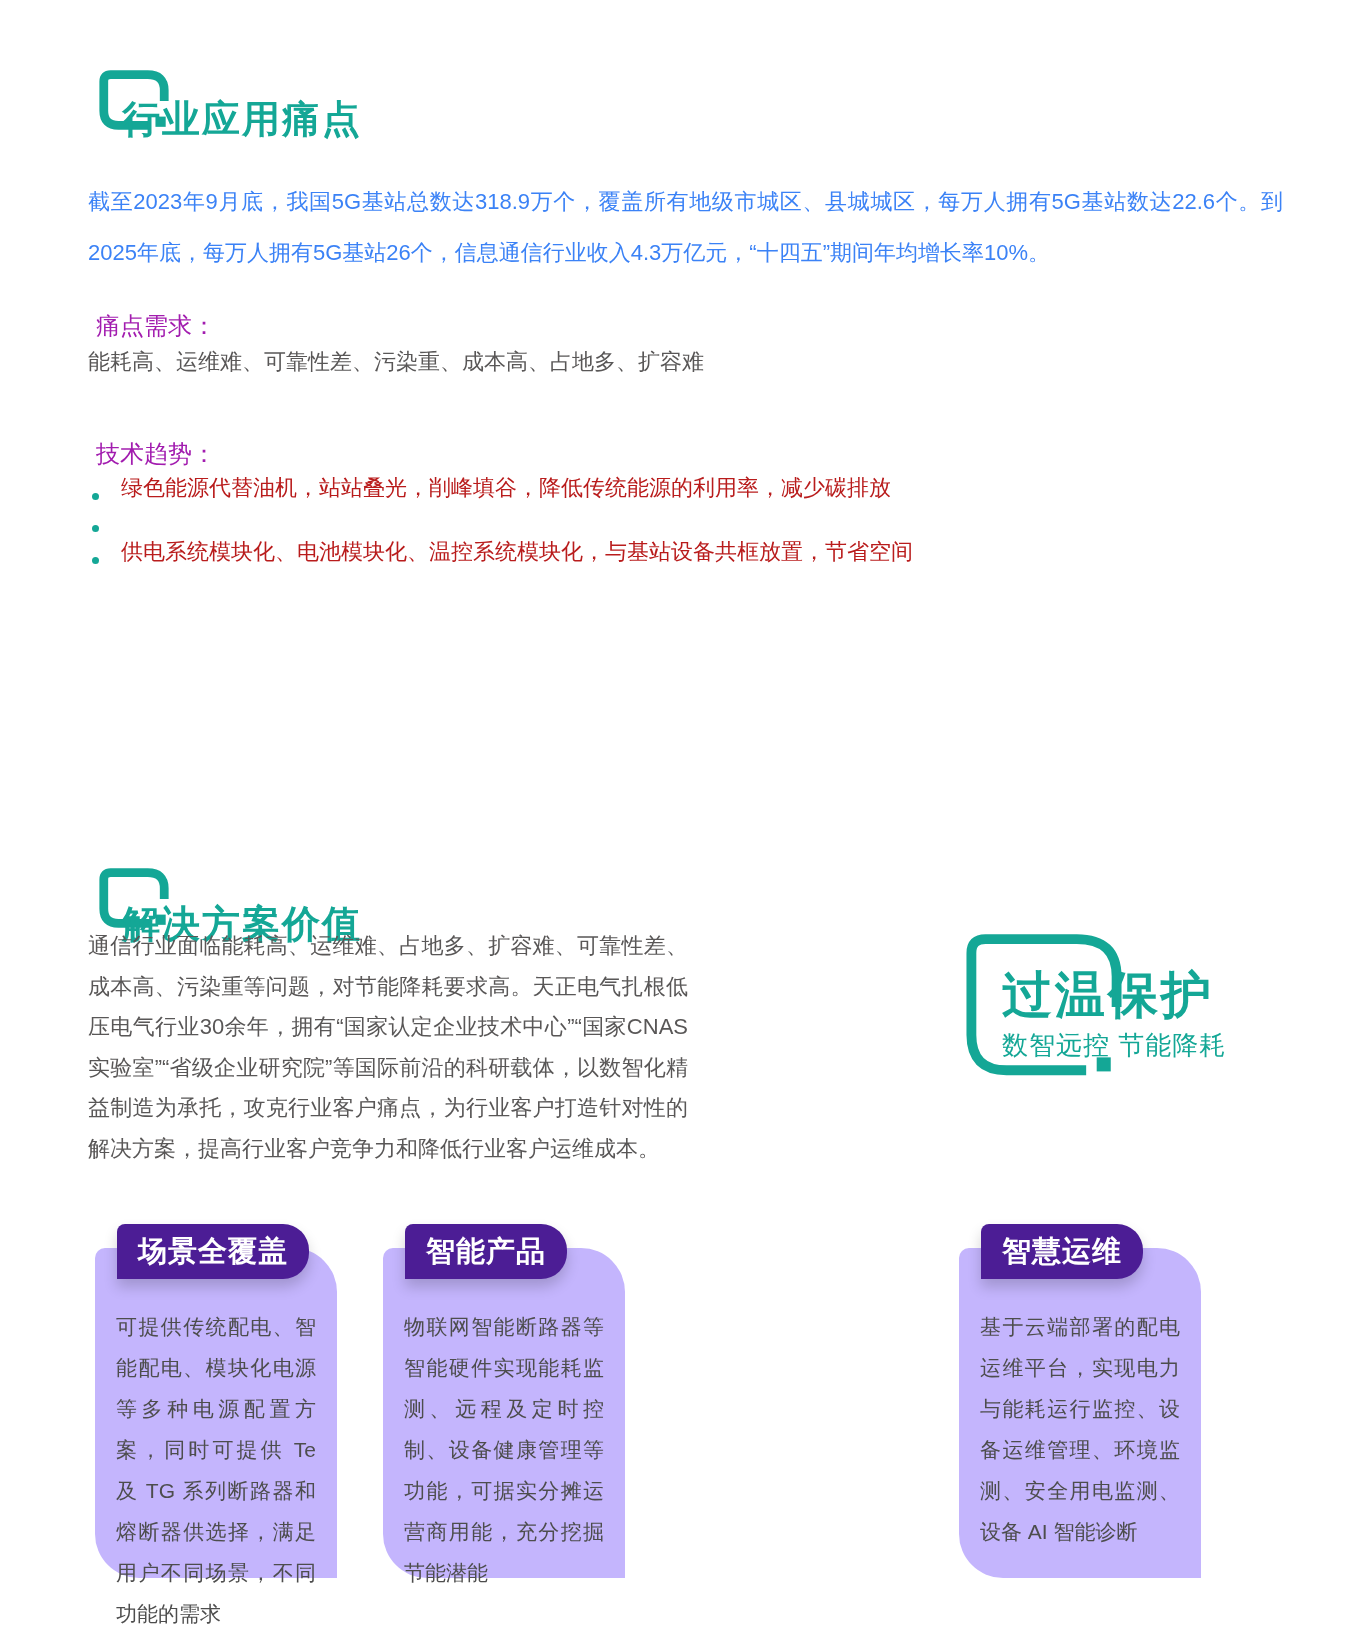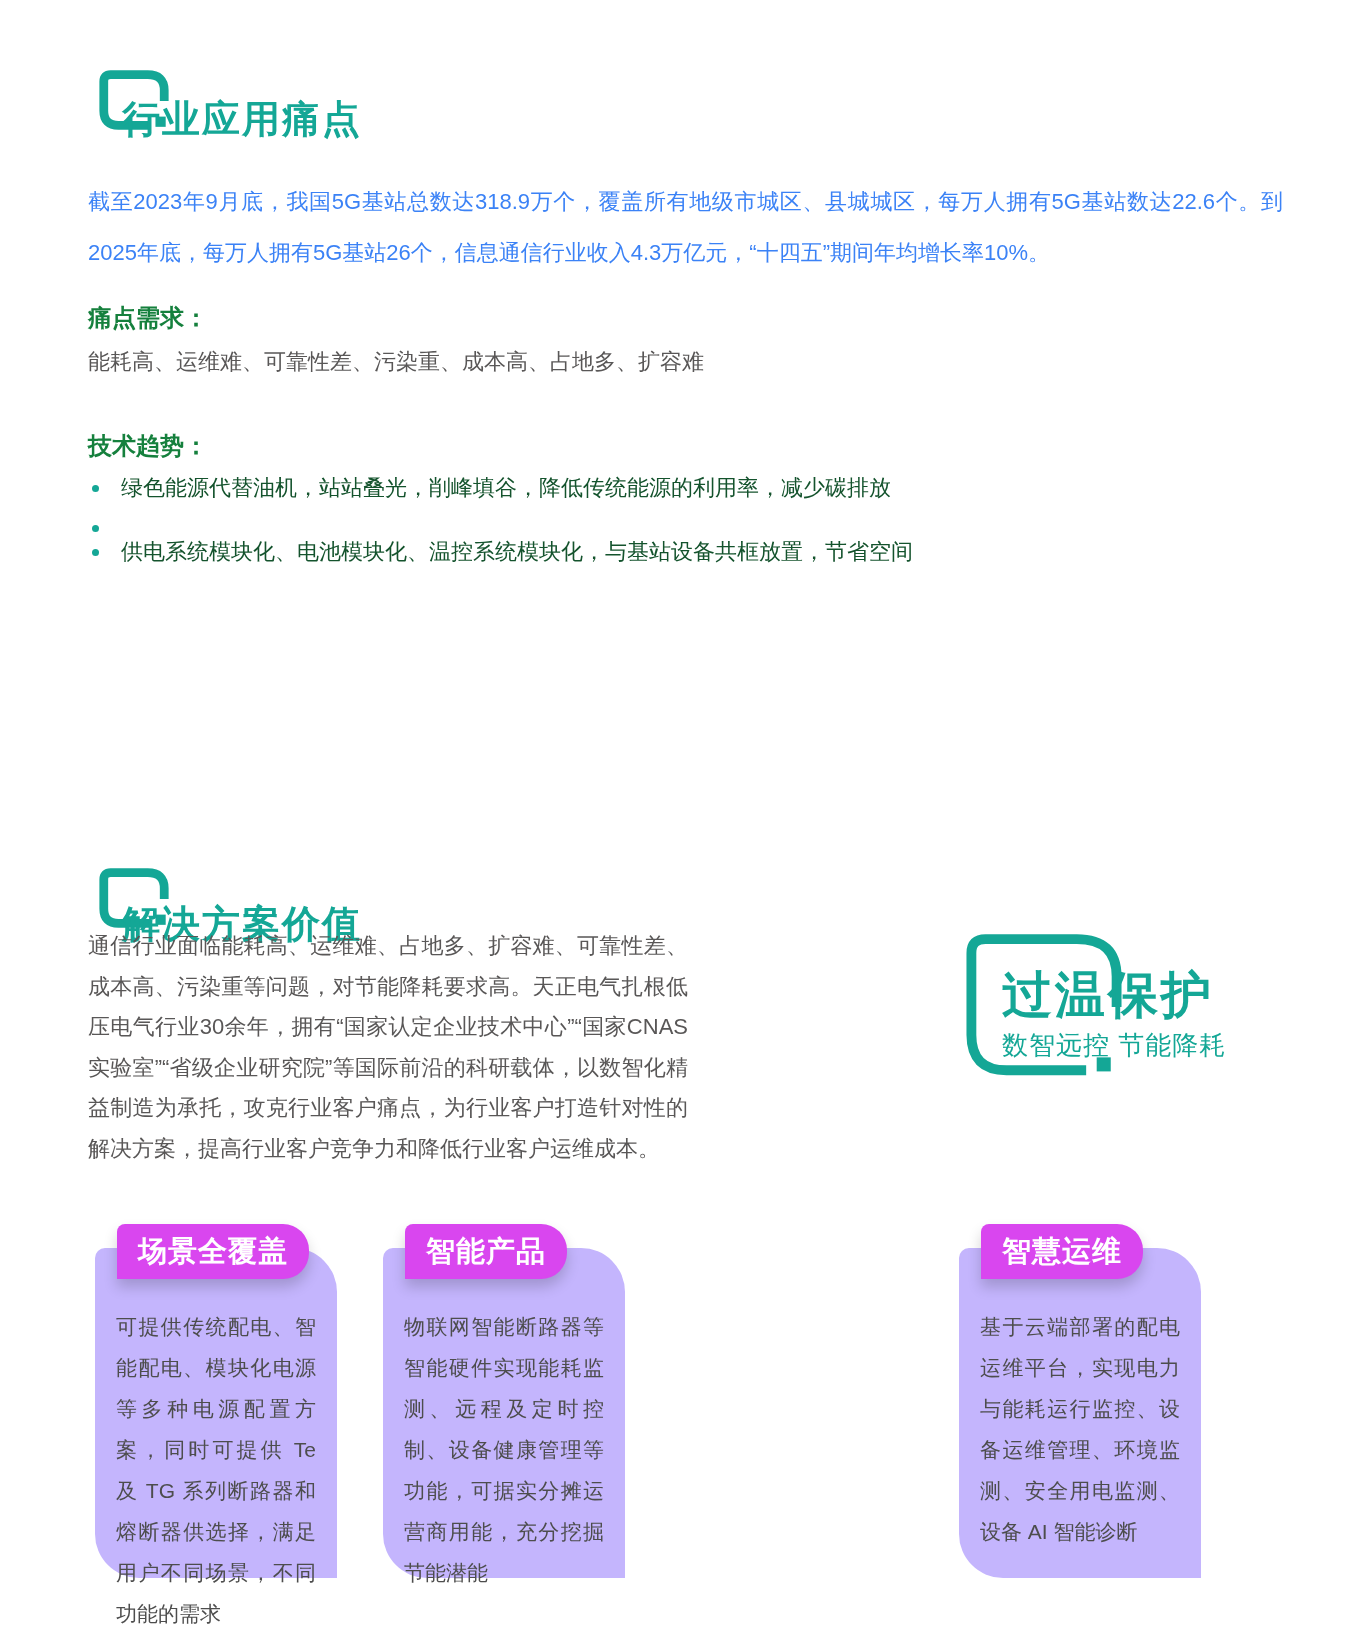--- a/index.html
+++ b/index.html
@@ -19,27 +19,27 @@
   #icon1  { left:95px;  top:62px; }
   #title2 { left:122px; top:874px; }
   #icon2  { left:95px;  top:860px; }
 
   
   .intro {
     position:absolute; left:88px; top:176px; width:1195px;
     font-size:22px; line-height:51px; color:#3b82f6; margin:0; text-align:justify;
   }
   .subhead {
-    position:absolute; left:88px; font-size:24px; font-weight:bold; color:#15803d; margin:0;
+    position:absolute; left:88px; font-size:24px; font-weight:normal; color:#a21caf; margin:8px;
   }
   #pain-title  { top:302px; }
   #pain-text   { position:absolute; left:88px; top:347px; font-size:22px; color:#595757; margin:0; }
   #trend-title { top:430px; }
   .trend-list { position:absolute; left:90px; top:468px; width:1000px; margin:0; padding:0; list-style:none; }
-  .trend-list li { display:flex; align-items:flex-start; font-size:22px; line-height:40px; color:#14532d; }
+  .trend-list li { display:flex; align-items:center; font-size:22px; line-height:40px; color:#b91c1c; }
   .trend-list .dot {
     flex:0 0 auto; width:7px; height:7px; border-radius:50%; background:#14a796;
     margin:17px 22px 0 2px;
   }
 
   #body2 {
     position:absolute; left:88px; top:926px; width:600px; margin:0;
     font-size:22px; line-height:40.5px; color:#595757; text-align:justify;
   }
 
@@ -53,21 +53,21 @@
     position:absolute; left:1002px; top:1028px; font-size:26px; font-weight:normal;
     color:#14a796; letter-spacing:1px; white-space:nowrap; margin:0;
   }
 
   
   .card { position:absolute; top:1224px; width:242px; height:354px; }
   #card-0 { left:95px; }  #card-1 { left:383px;border-radius:8px; }
   #card-2 { left:671px; } #card-3 { left:959px; }
   .card-tag {
     position:absolute; left:22px; top:0; z-index:2; height:55px; line-height:55px;
-    padding:0 21px; background:#d946ef; color:#ffffff; font-size:29px; font-weight:bold;
+    padding:0 21px; background:#4c1d95; color:#ffffff; font-size:29px; font-weight:bold;
     letter-spacing:1px; border-radius:8px 26px 26px 0; white-space:nowrap;
     box-shadow:0 8px 14px rgba(0,0,0,0.18);
   }
   .card-body {
     position:absolute; left:0; top:24px; width:242px; height:330px; box-sizing:border-box;
     background:#c4b5fd; border-radius:10px 44px 0 44px; padding:58px 21px 0 21px;
     font-size:21px; line-height:41px; color:#4d4d4d; text-align:justify;
   }
 </style>
 </head>

